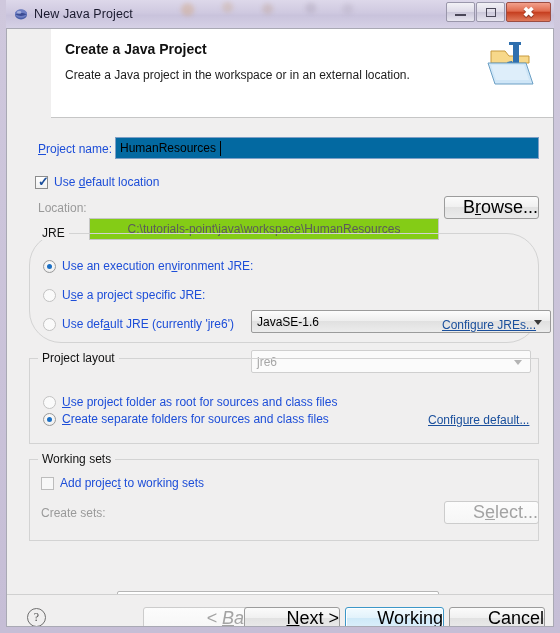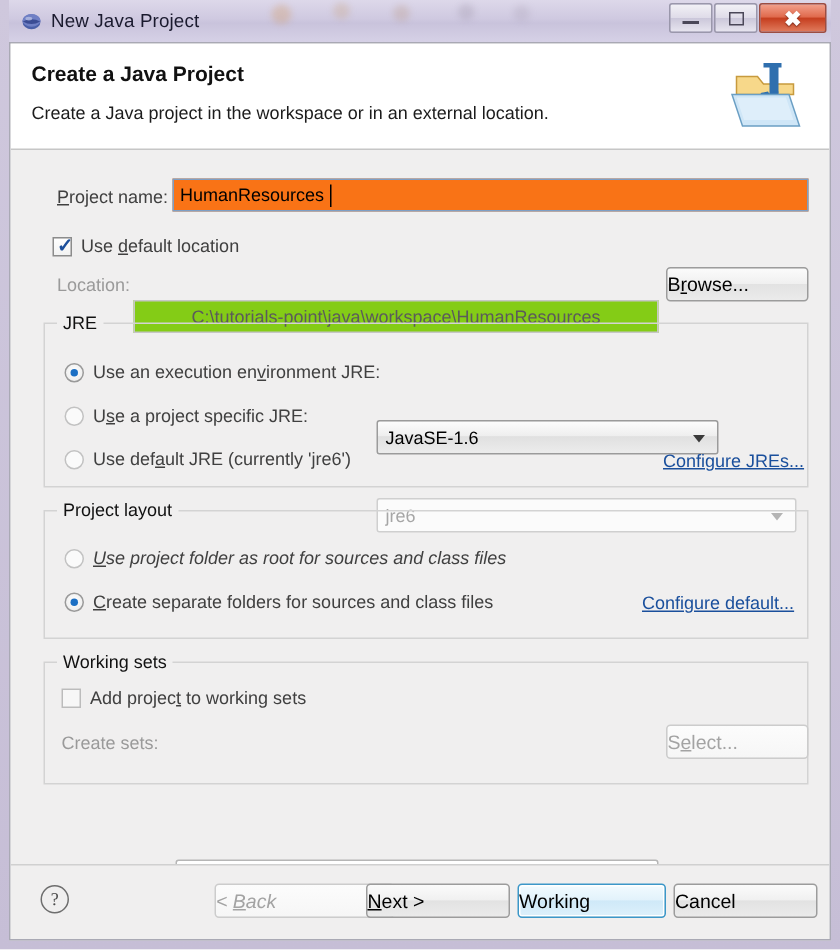--- a/index.html
+++ b/index.html
@@ -97,25 +97,26 @@
     height: 599px;
     background: #f0efef;
     border: 1px solid #a9a9b4;
     box-sizing: border-box;
     overflow: hidden;
   }
 
   
   .banner {
     position: relative;
-    height: 71px;
+    height: 89px;
     background: #ffffff;
     border-bottom: 1px solid #c6c6c6;
     box-sizing: border-box;
     padding: 12px 0 0 14px;
+    margin-left: 44px;
   }
   .banner-title {
     font-size: 14px;
     font-weight: bold;
     color: #111111;
     margin-bottom: 11px;
   }
   .banner-sub {
     font-size: 12px;
     color: #1c1c1c;
@@ -132,30 +133,30 @@
   .body {
     position: relative;
     height: 476px;
     background: #f0efef;
     padding: 0;
     box-sizing: border-box;
   }
 
   .row { position: absolute; }
 
-  label.f { font-size: 12px; color: #404040; }
+  label.f { font-size: 12px; color: #1d4ed8; }
   label.dim { color: #9a9a9a; }
 
   .ul { text-decoration: underline; }
 
   
   .textbox {
     box-sizing: border-box;
     border: 1px solid #a0a0a0;
-    background: #f97316;
+    background: #0369a1;
     height: 22px;
     line-height: 20px;
     padding: 0 4px;
     font-size: 12px;
     color: #000;
     font-family: "Liberation Sans", sans-serif;
     position: relative;
   }
   .textbox.focused {
     border: 1px solid #7d9fc6;
@@ -173,24 +174,24 @@
     height: 15px;
     background: #000;
   }
 
   
   .btn {
     box-sizing: border-box;
     border: 1px solid #9c9c9c;
     border-radius: 3px;
     background: linear-gradient(180deg,#fbfbfb 0%, #f0f0f0 48%, #e2e2e2 50%, #ebebeb 100%);
-    font-size: 13px;
+    font-size: 18px;
     color: #000;
     font-family: "Liberation Sans", sans-serif;
-    display: flex; align-items: center; justify-content: flex-start;
+    display: flex; align-items: center; justify-content: flex-end;
     height: 23px;
   }
   .btn.disabled {
     color: #a3a3a3;
     border: 1px solid #cccccc;
     background: linear-gradient(180deg,#fcfcfc 0%, #f6f6f6 100%);
   }
   .btn.default {
     border: 1px solid #3c97c8;
     background: linear-gradient(180deg,#f2fbff 0%, #e2f2fb 48%, #cfe9f8 50%, #ddf0fb 100%);
@@ -384,29 +385,29 @@
       <div class="row" style="left:31px; top:83px;">
         <label class="f dim">Location:</label>
       </div>
       <div class="row textbox disabled" style="left:82px; top:78px; width:350px;">
         <span>C:\tutorials-point\java\workspace\HumanResources</span>
       </div>
       <div class="row btn" style="left:437px; top:78px; width:95px;">
         <span>B<span class="ul">r</span>owse...</span>
       </div>
 
-      <div class="group" style="left:22px; top:115px; width:510px; height:110px;">
+      <div class="group" style="left:22px; top:115px; width:510px; height:110px;border-radius:32px;">
         <span class="group-title">JRE</span>
       </div>
 
       <div class="row inline" style="left:36px; top:141px;">
         <span class="radio on"></span>
         <label class="f">Use an execution en<span class="ul">v</span>ironment JRE:</label>
       </div>
-      <div class="row combo" style="left:244px; top:136px; width:228px;">
+      <div class="row combo" style="left:244px; top:148px; width:300px;">
         <span>JavaSE-1.6</span>
         <span class="arrow"></span>
       </div>
 
       <div class="row inline" style="left:36px; top:170px;">
         <span class="radio off"></span>
         <label class="f">U<span class="ul">s</span>e a project specific JRE:</label>
       </div>
       <div class="row combo disabled" style="left:244px; top:165px; width:280px;">
         <span>jre6</span>
@@ -418,21 +419,21 @@
         <label class="f">Use def<span class="ul">a</span>ult JRE (currently 'jre6')</label>
       </div>
       <div class="row" style="left:435px; top:200px;">
         <span class="link">Configure JREs...</span>
       </div>
 
       <div class="group" style="left:22px; top:240px; width:510px; height:86px;">
         <span class="group-title">Project layout</span>
       </div>
 
-      <div class="row inline" style="left:36px; top:265px;font-style:italic;">
+      <div class="row inline" style="left:36px; top:277px;">
         <span class="radio off"></span>
         <label class="f"><span class="ul">U</span>se project folder as root for sources and class files</label>
       </div>
 
       <div class="row inline" style="left:36px; top:294px;">
         <span class="radio on"></span>
         <label class="f"><span class="ul">C</span>reate separate folders for sources and class files</label>
       </div>
       <div class="row" style="left:421px; top:295px;">
         <span class="link">Configure default...</span>

